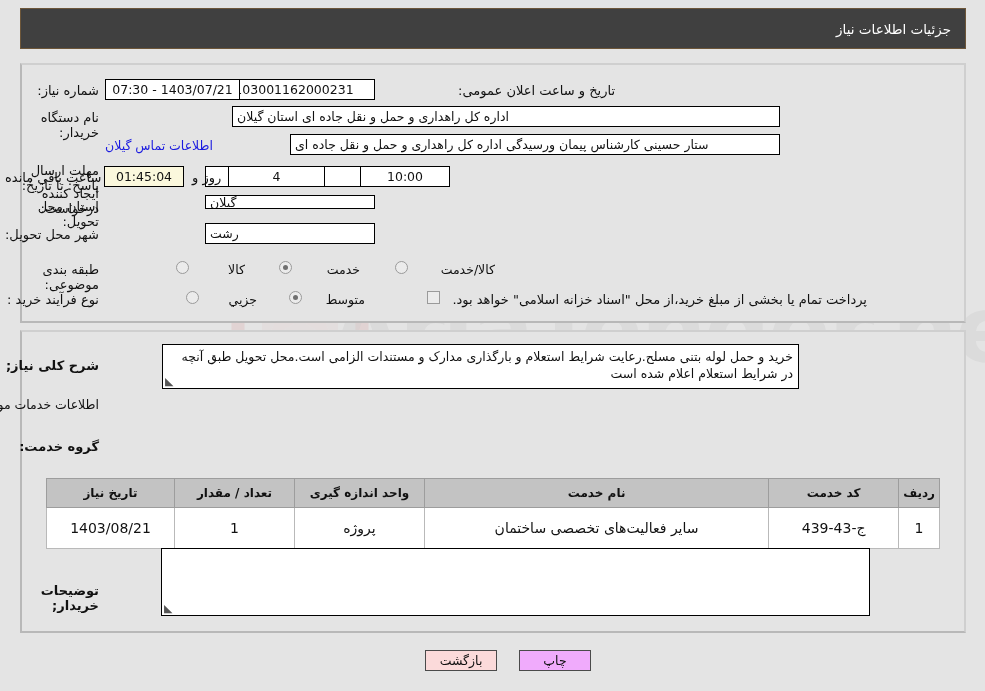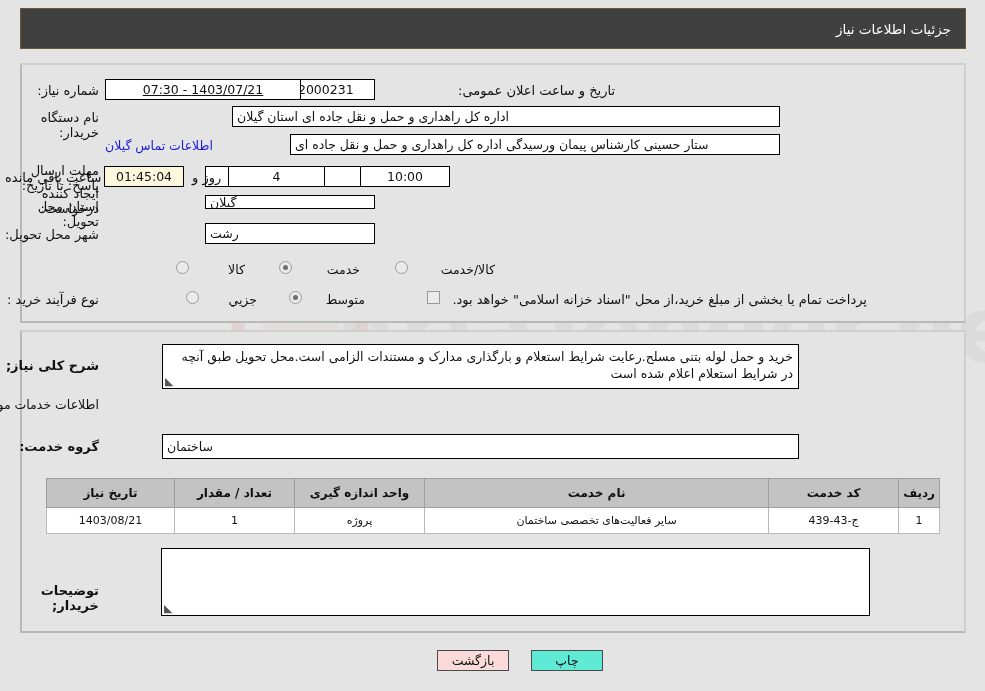--- a/index.html
+++ b/index.html
@@ -175,39 +175,38 @@
     font-size: 12px;
     color: #111;
     height: 29px;
     padding: 0 4px;
     text-align: center;
   }
   #svc-table td {
     background: #ffffff;
     border: 1px solid #b9b9b9;
     height: 26px;
-    padding: 0 4px;
+    padding: 12px 4px;
     text-align: center;
     color: #111;
-    font-size: 11px;
+    font-size: 14px;
   }
 
   
   .btn {
     position: absolute;
     height: 21px;
     border: 1px solid #4a4a4a;
     font-size: 12.5px;
     display: flex;
     align-items: center;
     justify-content: center;
     cursor: pointer;
     color: #111;
     z-index: 5;
-    margin-left: 12px;
   }
   #btn-back  { left: 425px; top: 650px; width: 72px; background: #fbdada; }
   #btn-print { left: 519px; top: 650px; width: 72px; background: #e8f7e4; }
 </style>
 </head>
 <body>
 
 <div id="page">
 
   <svg id="watermark" viewBox="0 0 985 330">
@@ -224,21 +223,21 @@
   <div class="header-bar" style="background: #404040;">
     <span>جزئیات اطلاعات نیاز</span>
   </div>
 
   <div class="panel" id="panel-top"></div>
 
   <div class="lbl" style="right:886px; top:83px;">شماره نیاز:</div>
   <div class="fld center" style="right:610px; top:79px; width:170px; height:21px;">1103001162000231</div>
 
   <div class="lbl" style="right:370px; top:83px;">تاریخ و ساعت اعلان عمومی:</div>
-  <div class="fld center" style="right:704px; top:79px; width:196px; height:21px; left:105px; right:auto;text-decoration:underline;">1403/07/21 - 07:30</div>
+  <div class="fld center" style="right:704px; top:79px; width:135px; height:21px; left:105px; right:auto;">1403/07/21 - 07:30</div>
 
   <div class="lbl" style="right:886px; top:110px;">نام دستگاه خریدار:</div>
   <div class="fld right" style="left:232px; top:106px; width:548px; height:21px;">اداره کل راهداری و حمل و نقل جاده ای استان گیلان</div>
 
   <div class="lbl" style="right:886px; top:138px;margin-top:48px;">ایجاد کننده درخواست:</div>
   <div class="fld right" style="left:290px; top:134px; width:490px; height:21px;">ستار حسینی کارشناس پیمان ورسیدگی اداره کل راهداری و حمل و نقل جاده ای</div>
   <div class="link" style="left:105px; top:138px;">اطلاعات تماس گیلان</div>
 
   <div class="lbl" style="right:886px; top:163px; width:80px;">مهلت ارسال پاسخ: تا تاریخ:</div>
   <div class="fld center" style="right:610px; top:166px; width:170px; height:21px;">1403/07/25</div>
@@ -248,20 +247,21 @@
   <div class="lbl" style="left:192px; top:170px;">روز و</div>
   <div class="fld center yellow" style="left:104px; top:166px; width:80px; height:21px;">01:45:04</div>
   <div class="lbl" style="left:5px; top:170px;">ساعت باقي مانده</div>
 
   <div class="lbl" style="right:886px; top:199px;">استان محل تحویل:</div>
   <div class="fld right" style="right:610px; top:195px; width:170px; height:14px;">گیلان</div>
 
   <div class="lbl" style="right:886px; top:227px;">شهر محل تحویل:</div>
   <div class="fld right" style="right:610px; top:223px; width:170px; height:21px;">رشت</div>
 
+  <div class="lbl" style="right:886px; top:262px;">طبقه بندی موضوعی:</div>
 
   <div class="radio" id="rad-kala" style="right:796px; top:261px;"></div>
   <div class="radiolbl" style="right:740px; top:262px;">کالا</div>
 
   <div class="radio on" id="rad-khedmat" style="right:693px; top:261px;"></div>
   <div class="radiolbl" style="right:625px; top:262px;">خدمت</div>
 
   <div class="radio" id="rad-both" style="right:577px; top:261px;"></div>
   <div class="radiolbl" style="right:490px; top:262px;">کالا/خدمت</div>
 
@@ -280,21 +280,20 @@
 
   <div class="lbl bold" style="right:886px; top:358px;">شرح کلی نیاز;</div>
   <div class="ta" style="right:186px; top:344px; width:637px; height:45px;margin-left:48px;">
     <span>خرید و حمل لوله بتنی مسلح.رعایت شرایط استعلام و بارگذاری مدارک و مستندات الزامی است.محل تحویل طبق آنچه در شرایط استعلام اعلام شده است</span>
     <span class="grip">◢</span>
   </div>
 
   <div class="sect" style="right:886px; top:397px;">اطلاعات خدمات مورد نیاز</div>
 
   <div class="lbl bold" style="right:886px; top:439px;">گروه خدمت:</div>
-  <div class="fld right" style="right:186px; top:434px; width:637px; height:25px;">ساختمان</div>
 
   <table id="svc-table">
     <thead>
       <tr>
         <th style="width:38px;">ردیف</th>
         <th style="width:130px;">کد خدمت</th>
         <th>نام خدمت</th>
         <th style="width:130px;margin-left:20px;">واحد اندازه گیری</th>
         <th style="width:120px;">تعداد / مقدار</th>
         <th style="width:128px;">تاریخ نیاز</th>
@@ -314,17 +313,17 @@
 
   <div class="lbl bold" style="right:886px; top:583px;">توضیحات خریدار;</div>
   <div class="ta" style="right:115px; top:548px; width:709px; height:68px;">
     <span></span>
     <span class="grip">◢</span>
   </div>
 
   <div class="btn" id="btn-back" style="background: rgb(251, 218, 218);">
     <span>بازگشت</span>
   </div>
-  <div class="btn" id="btn-print" style="background: #5eead4;">
+  <div class="btn" id="btn-print" style="background: #f0abfc;">
     <span>چاپ</span>
   </div>
 
 </div>
 
 </body></html>

